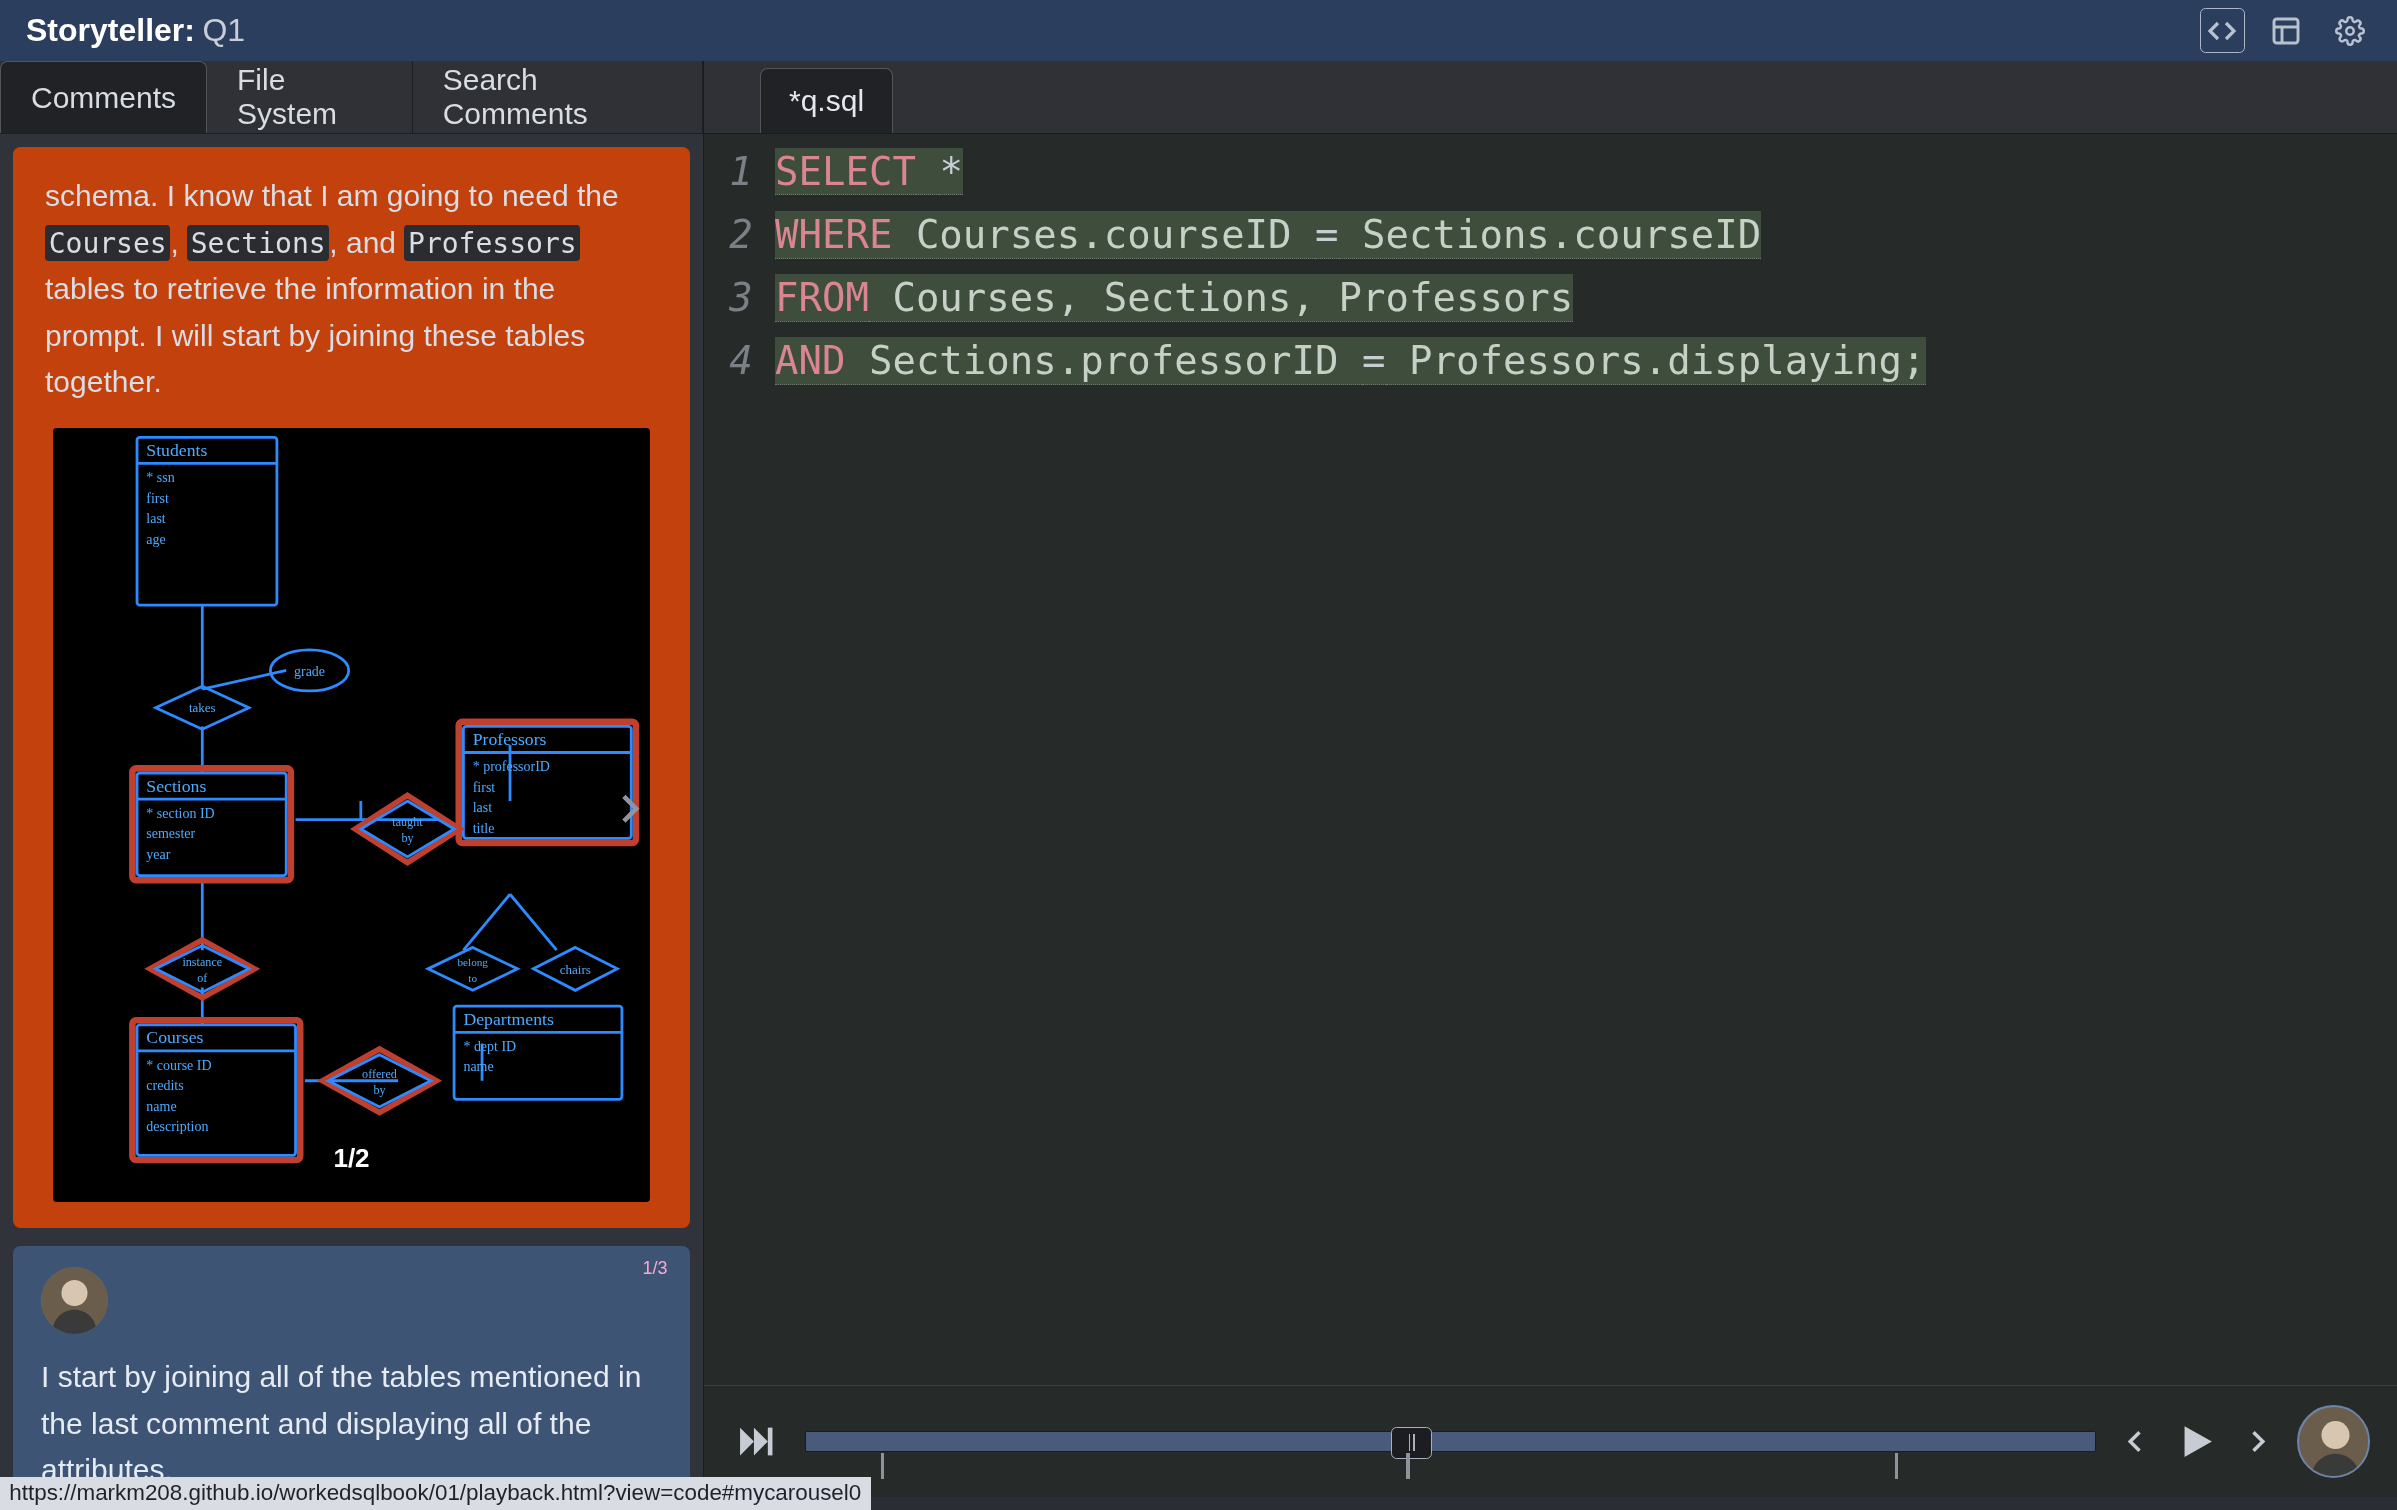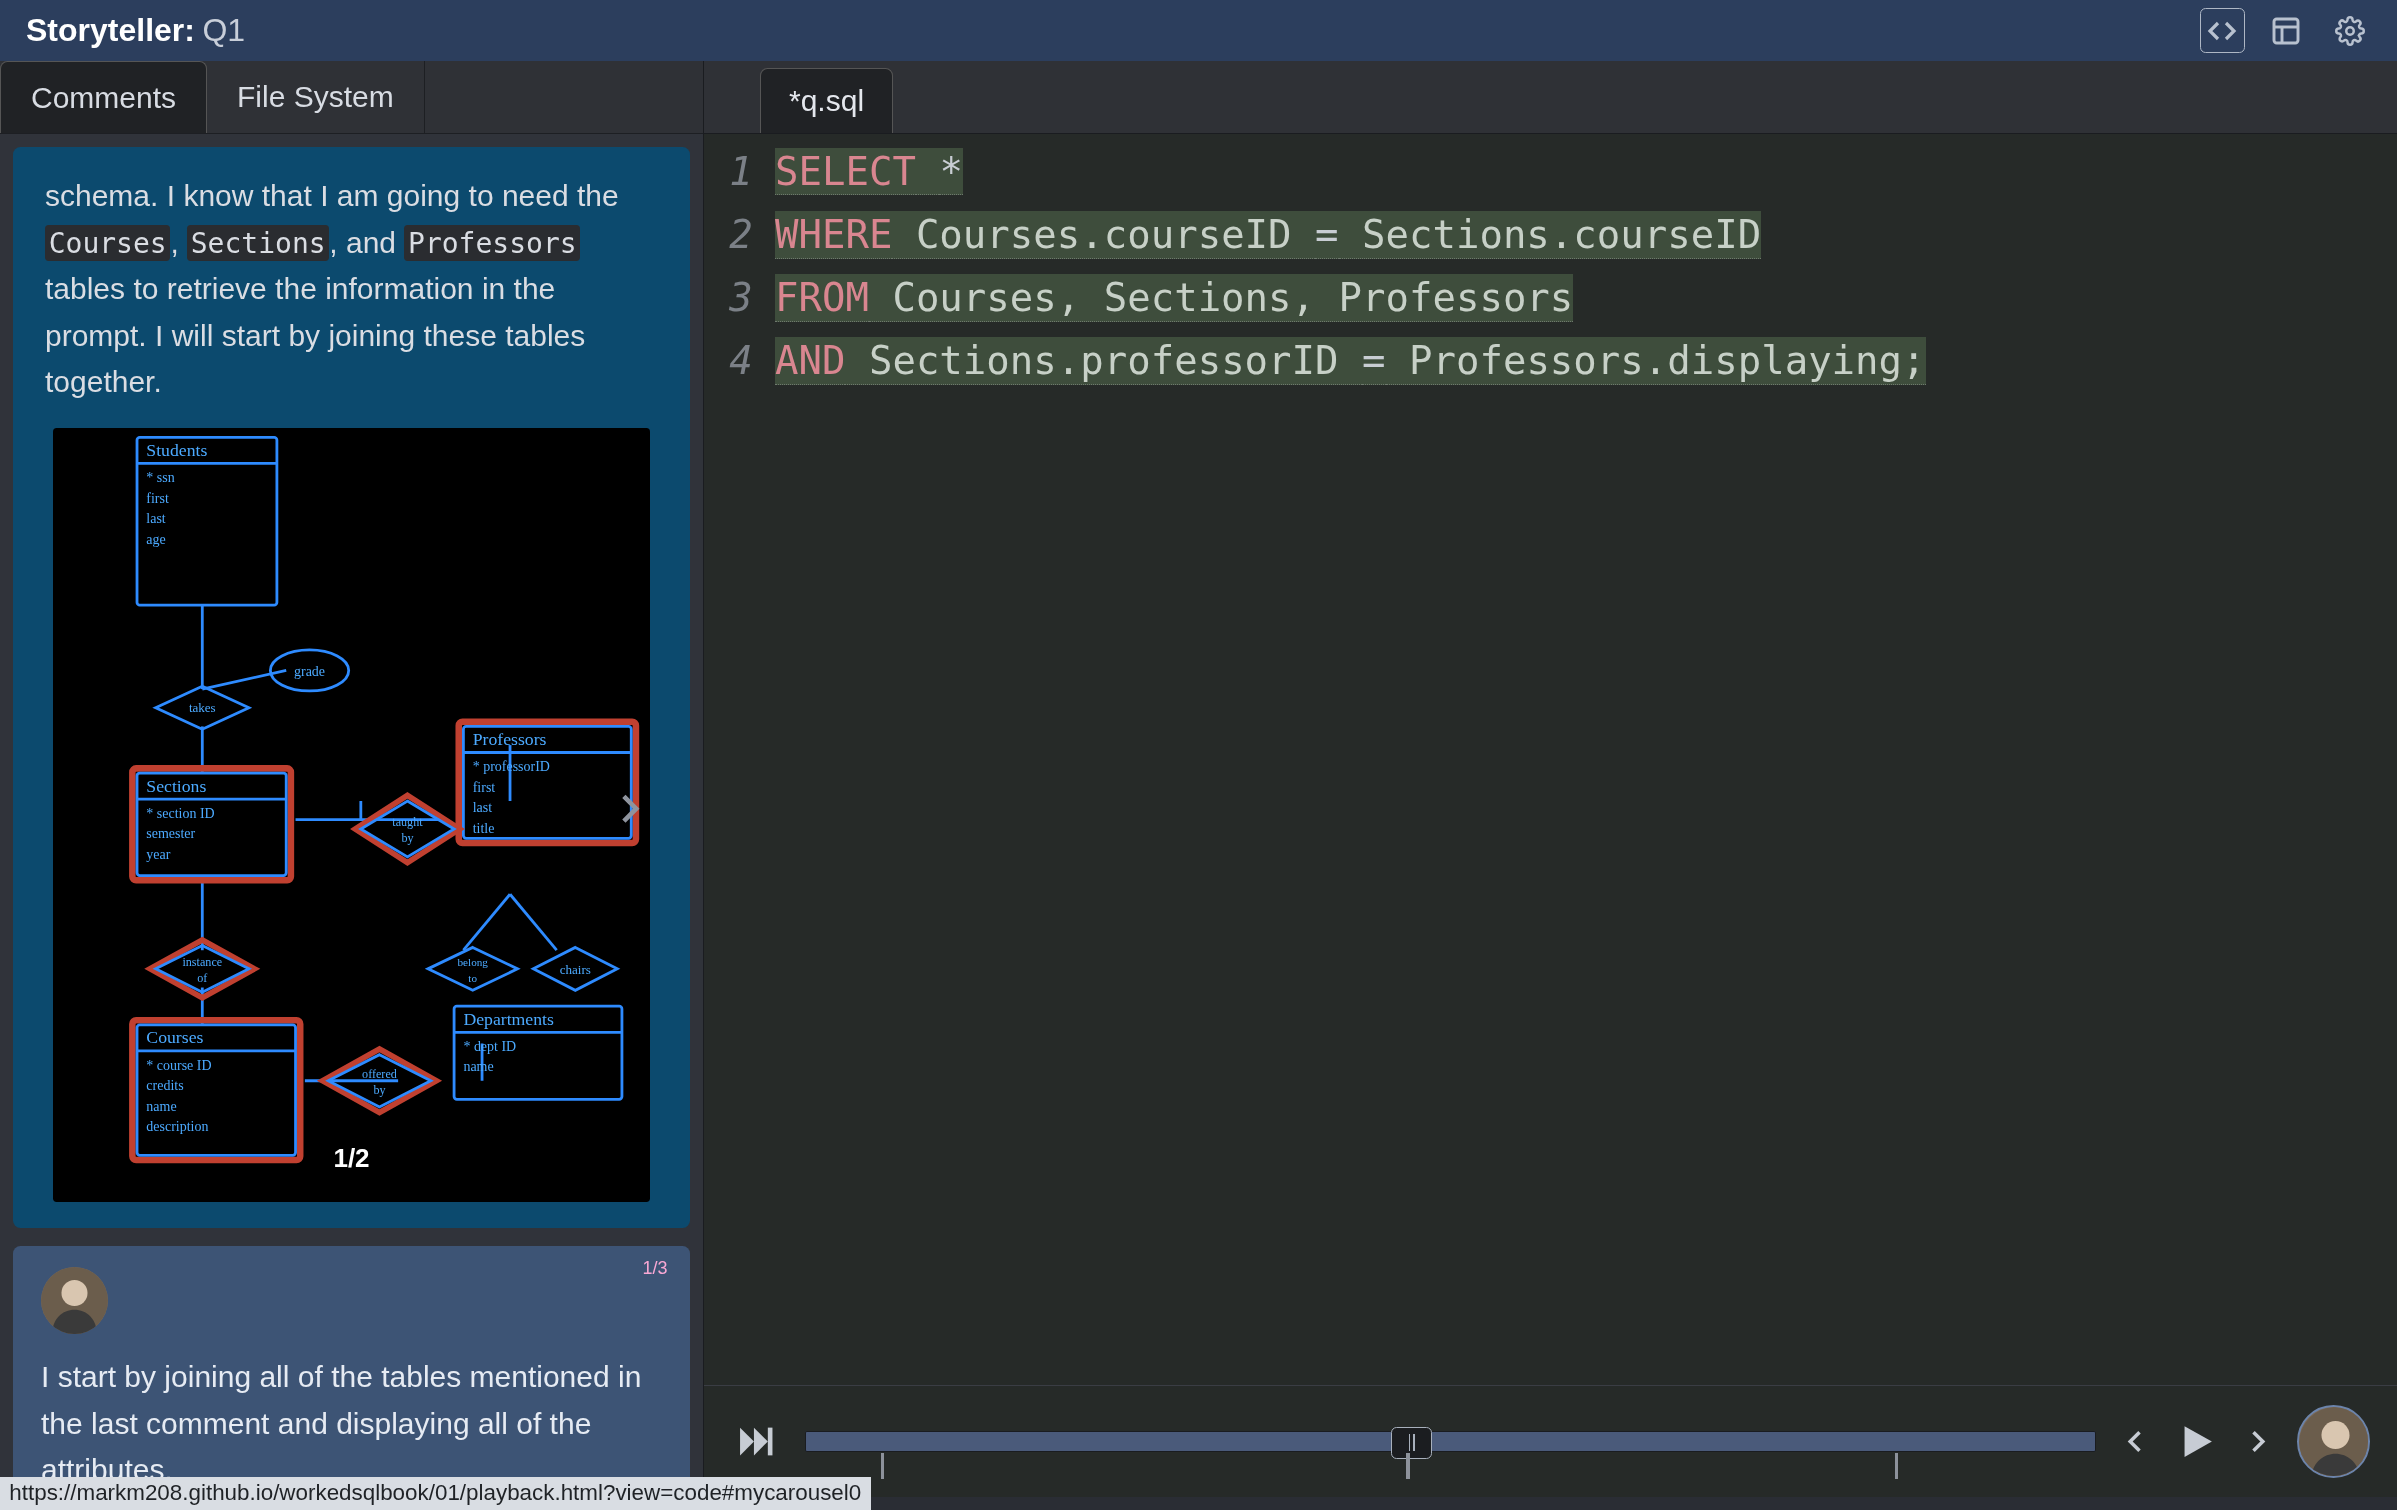--- a/index.html
+++ b/index.html
@@ -9,21 +9,21 @@
 .header-sub{color:#c8ced9;font-size:32px;font-weight:400;margin-left:7.5px;}
 .header-icons{margin-left:auto;display:flex;gap:18.6px;align-items:center;}
 .hicon{width:45px;height:45px;display:flex;align-items:center;justify-content:center;color:#b8c1cf;}
 .hicon.active{border:1.9px solid #aeb7c5;border-radius:5.6px;}
 .body{display:flex;height:1436px;}
 .left{width:704px;border-right:1.9px solid #1a1c20;background:#2f3136;display:flex;flex-direction:column;}
 .tabs{display:flex;height:73px;border-bottom:1.9px solid #1d1f23;background:#2f3136;}
 .tab{padding:0 30px;display:flex;align-items:center;color:#d8dce3;font-size:30px;border-right:0.9px solid #1d1f23;cursor:pointer;}
 .tab.active{background:#202225;border:1.9px solid #555;border-bottom:none;border-top-left-radius:7.5px;border-top-right-radius:7.5px;}
 .comments-scroll{flex:1;overflow:hidden;padding:13px;background:#30333a;display:flex;flex-direction:column;gap:18.6px;}
-.comment-card{background:#0c4a6e;border-radius:7.5px;padding:26px 32px;position:relative;}
+.comment-card{background:#c2410c;border-radius:7.5px;padding:26px 32px;position:relative;}
 .comment-text{color:#dadde3;font-size:30px;line-height:1.55;}
 .comment-text code{font-family:Menlo,Consolas,monospace;font-size:28px;background:#2a2c30;padding:1.9px 3.7px;border-radius:3.7px;}
 .diagram-wrap{position:relative;margin-top:22.4px;background:#000;width:597px;height:774px;margin-left:auto;margin-right:auto;border-radius:3.7px;}
 .nav-chev{position:absolute;top:50%;transform:translateY(-50%);color:#8f949e;font-size:52px;cursor:pointer;padding:9.3px;}
 .nav-l{left:1.9px;} .nav-r{right:1.9px;}
 .pager{position:absolute;left:50%;bottom:28px;transform:translateX(-50%);color:#fff;font-size:26px;font-weight:600;}
 .comment-card.blue{background:#3d5475;padding:20.5px 28px 28px 28px;}
 .blue .counter{position:absolute;right:22.4px;top:11.2px;color:#f9a8d4;font-size:18px;}
 .blue .avatar-sm{width:67px;height:67px;border-radius:50%;background:#7a6a5a;margin-bottom:20.5px;overflow:hidden;}
 .blue .ctext{color:#e6ebf3;font-size:30px;line-height:1.55;}
@@ -76,20 +76,21 @@
         </svg>
     </div>
   </div>
 </div>
 
 <div class="body">
   <div class="left">
     <div class="tabs">
       <div class="tab active">Comments</div>
       <div class="tab">File System</div>
+      <div class="tab">Search Comments</div>
     </div>
     <div class="comments-scroll">
 
       <div class="comment-card">
         <div class="comment-text" id="c1text">schema. I know that I am going to need the <code>Courses</code>, <code>Sections</code>, and <code>Professors</code> tables to retrieve the information in the prompt. I will start by joining these tables together.</div>
         <div style="position:relative;">
           <div class="nav-chev nav-l">
             <svg width="37" height="52" viewBox="0 0 24 24" fill="none" stroke="currentColor" stroke-width="3">
                 <polyline points="15 4 7 12 15 20"></polyline>
               </svg>

